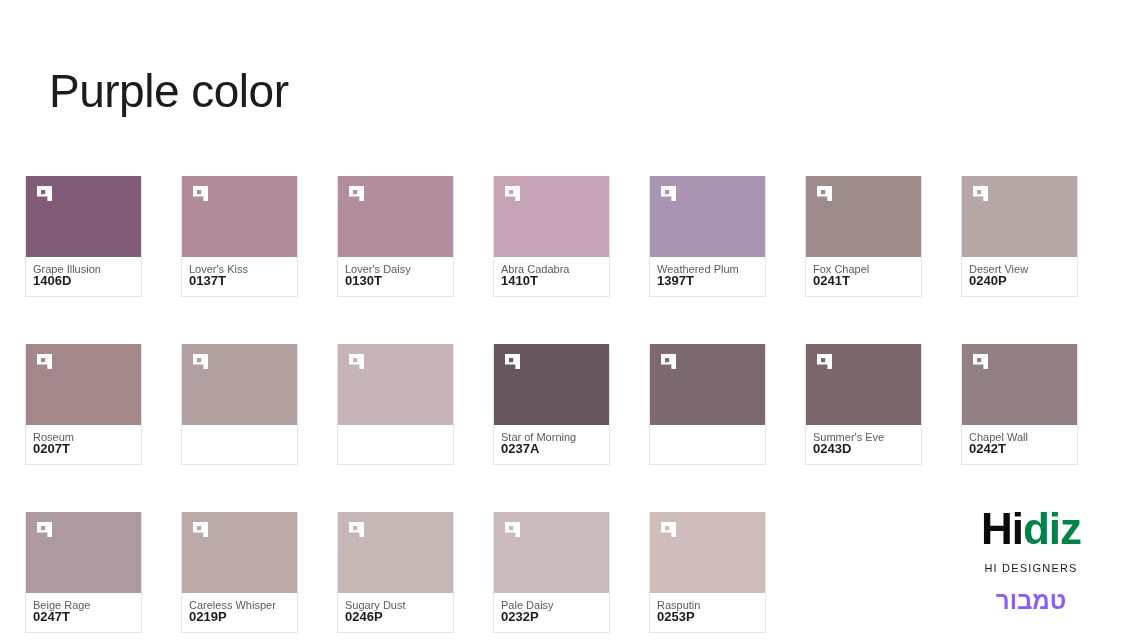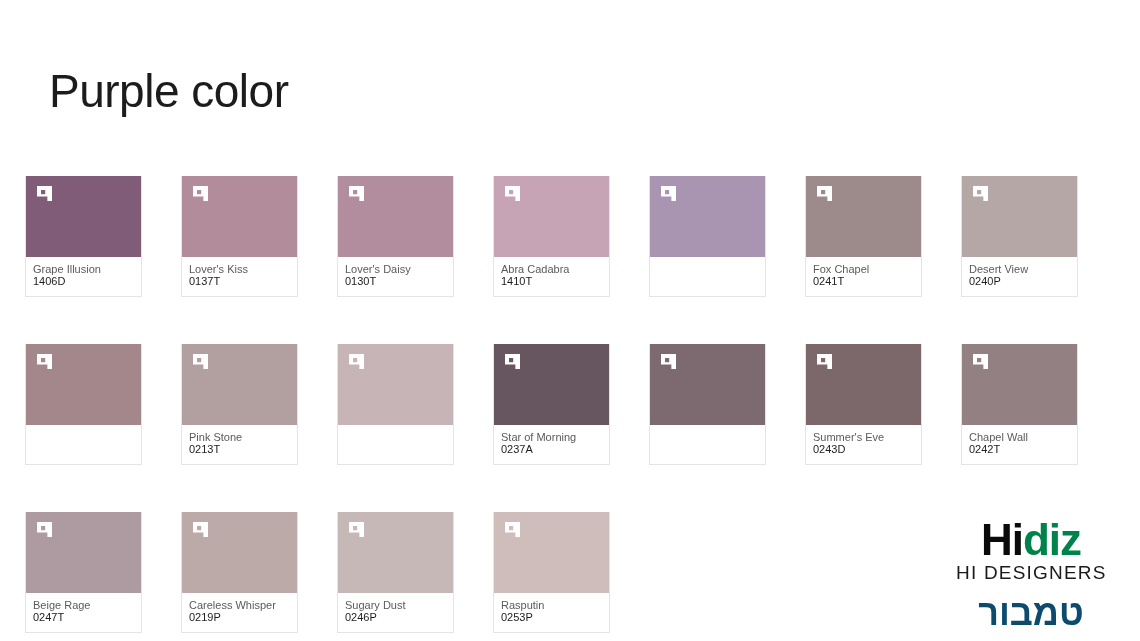--- a/index.html
+++ b/index.html
@@ -81,65 +81,65 @@
 
   .swatch-name {
     font-size: 11px;
     line-height: 11px;
     color: #5a5a5a;
     white-space: nowrap;
     overflow: hidden;
   }
 
   .swatch-code {
-    font-size: 11px;
+    font-size: 13px;
     line-height: 12px;
-    font-weight: normal;
+    font-weight: bold;
     color: #1d1d1d;
     white-space: nowrap;
   }
 
   
   #brand-logo {
     position: absolute;
     right: 34px;
-    bottom: 8px;
+    bottom: 20px;
     width: 150px;
     text-align: center;
     line-height: 1;
   }
 
   #logo-wordmark {
     font-size: 44px;
     font-weight: bold;
     letter-spacing: -1px;
     line-height: 46px;
     white-space: nowrap;
   }
 
   #logo-word-hi   { color: #0a0a0a; }
   #logo-word-diz  { color: #00834a; }
 
   #logo-tagline {
-    font-size: 19px;
+    font-size: 11px;
     letter-spacing: 1.2px;
     color: #1a1a1a;
     line-height: 20px;
     white-space: nowrap;
-    margin-top: 0;
+    margin-top: 6px;
   }
 
   #logo-hebrew {
-    font-size: 36px;
+    font-size: 24px;
     font-weight: bold;
-    color: #0c4a6e;
+    color: #8b5cf6;
     line-height: 40px;
     direction: rtl;
     white-space: nowrap;
-    margin-top: 10px;
+    margin-top: 3px;
   }
 </style>
 </head>
 <body>
 
 <div id="page">
 
   <h1 id="page-title">Purple color</h1>
 
   <div id="swatch-grid">
@@ -197,20 +197,24 @@
           </div>
         </div>
         <div class="swatch-card">
           <div class="swatch-color" style="background: rgb(169, 149, 178);">
             <svg class="swatch-icon" viewBox="0 0 17 17">
               <path fill="#ffffff" d="M1 1 H16 V16 H11.5 V11.5 H1 Z"></path>
               <rect x="5" y="5" width="4.2" height="4.2" fill="#A995B2"></rect>
               <rect x="11.5" y="11.5" width="4.5" height="4.5" fill="#ffffff" opacity="0.55"></rect>
             </svg>
           </div>
+          <div class="swatch-meta">
+            <div class="swatch-name">Weathered Plum</div>
+            <div class="swatch-code">1397T</div>
+          </div>
         </div>
         <div class="swatch-card">
           <div class="swatch-color" style="background: rgb(157, 139, 139);">
             <svg class="swatch-icon" viewBox="0 0 17 17">
               <path fill="#ffffff" d="M1 1 H16 V16 H11.5 V11.5 H1 Z"></path>
               <rect x="5" y="5" width="4.2" height="4.2" fill="#9D8B8B"></rect>
               <rect x="11.5" y="11.5" width="4.5" height="4.5" fill="#ffffff" opacity="0.55"></rect>
             </svg>
           </div>
           <div class="swatch-meta">
@@ -234,32 +238,32 @@
       </div>
       <div class="swatch-row">
         <div class="swatch-card">
           <div class="swatch-color" style="background: rgb(164, 135, 138);">
             <svg class="swatch-icon" viewBox="0 0 17 17">
               <path fill="#ffffff" d="M1 1 H16 V16 H11.5 V11.5 H1 Z"></path>
               <rect x="5" y="5" width="4.2" height="4.2" fill="#A4878A"></rect>
               <rect x="11.5" y="11.5" width="4.5" height="4.5" fill="#ffffff" opacity="0.55"></rect>
             </svg>
           </div>
+          <div class="swatch-meta">
+            <div class="swatch-name">Roseum</div>
+            <div class="swatch-code">0207T</div>
+          </div>
         </div>
         <div class="swatch-card">
           <div class="swatch-color" style="background: rgb(178, 160, 160);">
             <svg class="swatch-icon" viewBox="0 0 17 17">
               <path fill="#ffffff" d="M1 1 H16 V16 H11.5 V11.5 H1 Z"></path>
               <rect x="5" y="5" width="4.2" height="4.2" fill="#B2A0A0"></rect>
               <rect x="11.5" y="11.5" width="4.5" height="4.5" fill="#ffffff" opacity="0.55"></rect>
             </svg>
-          </div>
-          <div class="swatch-meta">
-            <div class="swatch-name">Pink Stone</div>
-            <div class="swatch-code">0213T</div>
           </div>
         </div>
         <div class="swatch-card">
           <div class="swatch-color" style="background: rgb(199, 180, 182);">
             <svg class="swatch-icon" viewBox="0 0 17 17">
               <path fill="#ffffff" d="M1 1 H16 V16 H11.5 V11.5 H1 Z"></path>
               <rect x="5" y="5" width="4.2" height="4.2" fill="#C7B4B6"></rect>
               <rect x="11.5" y="11.5" width="4.5" height="4.5" fill="#ffffff" opacity="0.55"></rect>
             </svg>
           </div>
@@ -344,20 +348,33 @@
           <div class="swatch-color" style="background: rgb(198, 184, 182);">
             <svg class="swatch-icon" viewBox="0 0 17 17">
               <path fill="#ffffff" d="M1 1 H16 V16 H11.5 V11.5 H1 Z"></path>
               <rect x="5" y="5" width="4.2" height="4.2" fill="#C6B8B6"></rect>
               <rect x="11.5" y="11.5" width="4.5" height="4.5" fill="#ffffff" opacity="0.55"></rect>
             </svg>
           </div>
           <div class="swatch-meta">
             <div class="swatch-name">Sugary Dust</div>
             <div class="swatch-code">0246P</div>
+          </div>
+        </div>
+        <div class="swatch-card">
+          <div class="swatch-color" style="background: rgb(204, 187, 188);">
+            <svg class="swatch-icon" viewBox="0 0 17 17">
+              <path fill="#ffffff" d="M1 1 H16 V16 H11.5 V11.5 H1 Z"></path>
+              <rect x="5" y="5" width="4.2" height="4.2" fill="#CCBBBC"></rect>
+              <rect x="11.5" y="11.5" width="4.5" height="4.5" fill="#ffffff" opacity="0.55"></rect>
+            </svg>
+          </div>
+          <div class="swatch-meta">
+            <div class="swatch-name">Pale Daisy</div>
+            <div class="swatch-code">0232P</div>
           </div>
         </div>
         <div class="swatch-card">
           <div class="swatch-color" style="background: rgb(206, 189, 187);">
             <svg class="swatch-icon" viewBox="0 0 17 17">
               <path fill="#ffffff" d="M1 1 H16 V16 H11.5 V11.5 H1 Z"></path>
               <rect x="5" y="5" width="4.2" height="4.2" fill="#CEBDBB"></rect>
               <rect x="11.5" y="11.5" width="4.5" height="4.5" fill="#ffffff" opacity="0.55"></rect>
             </svg>
           </div>

